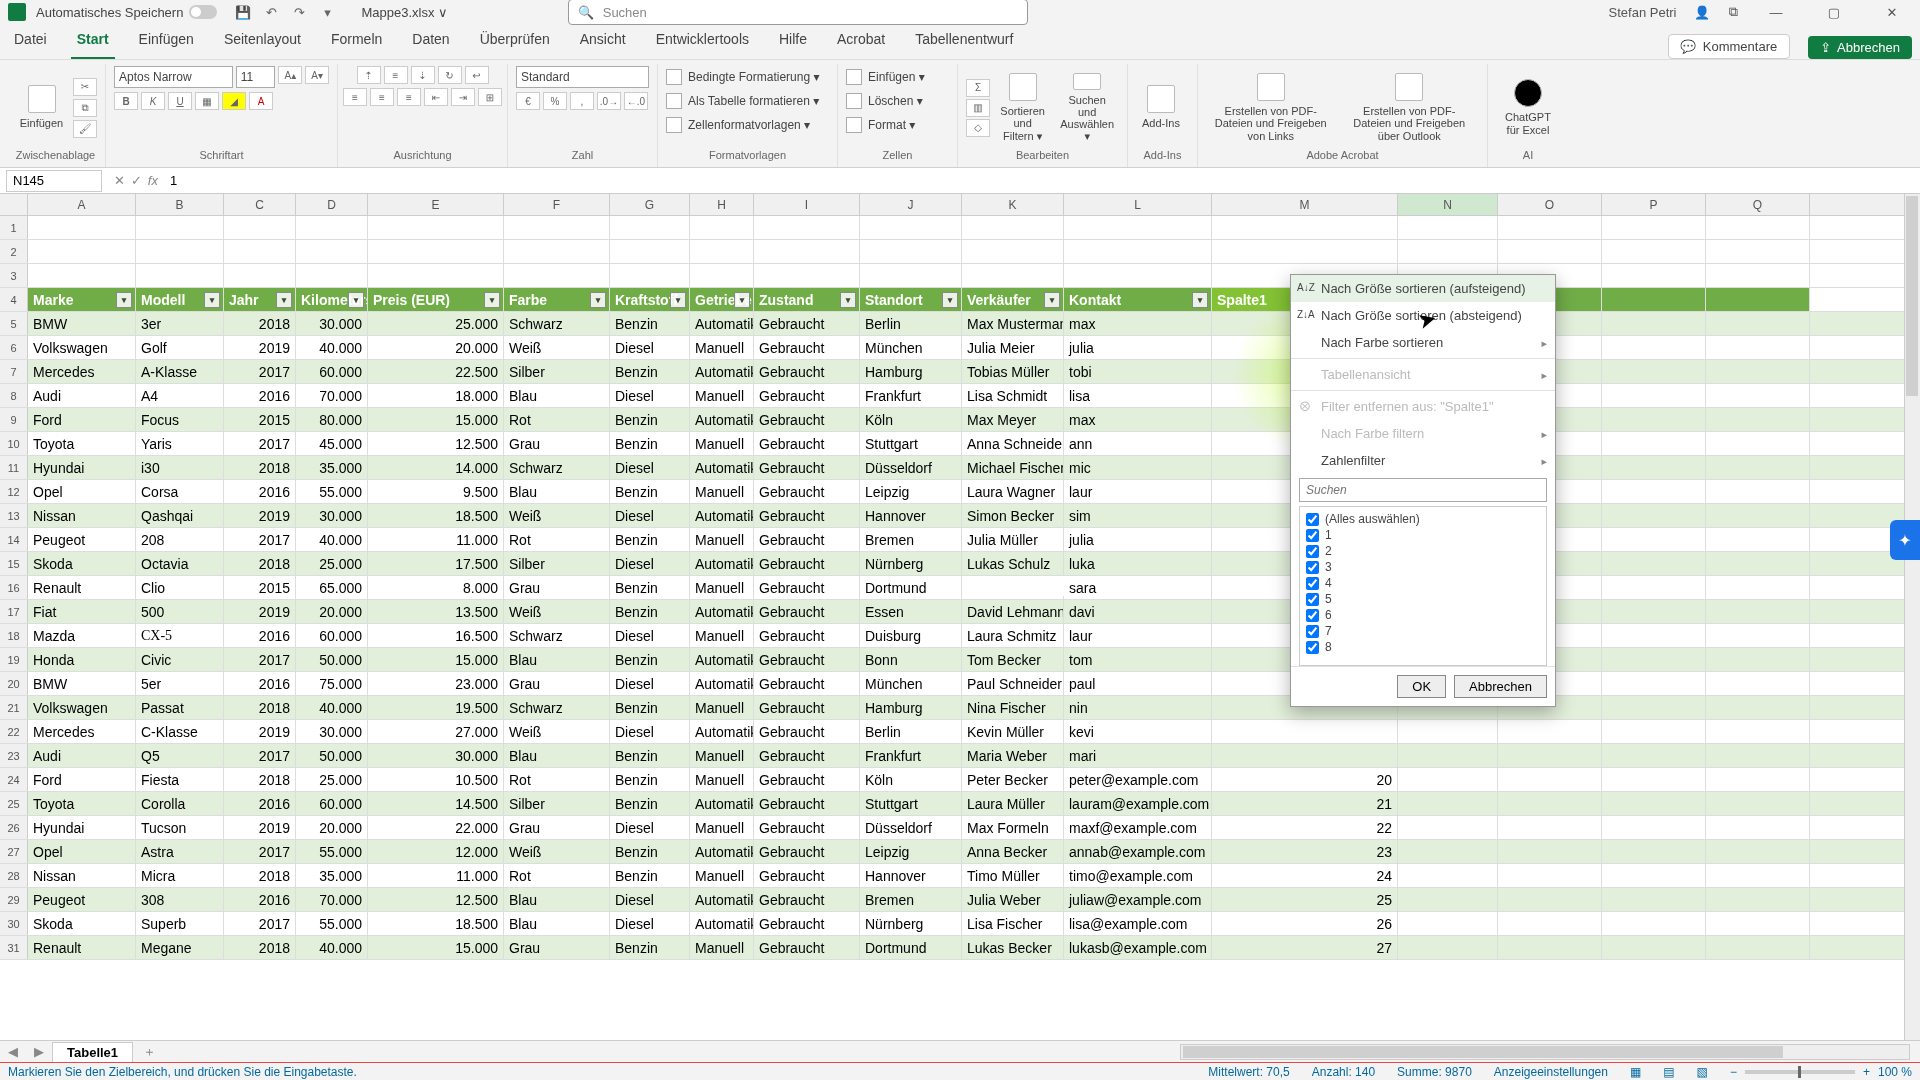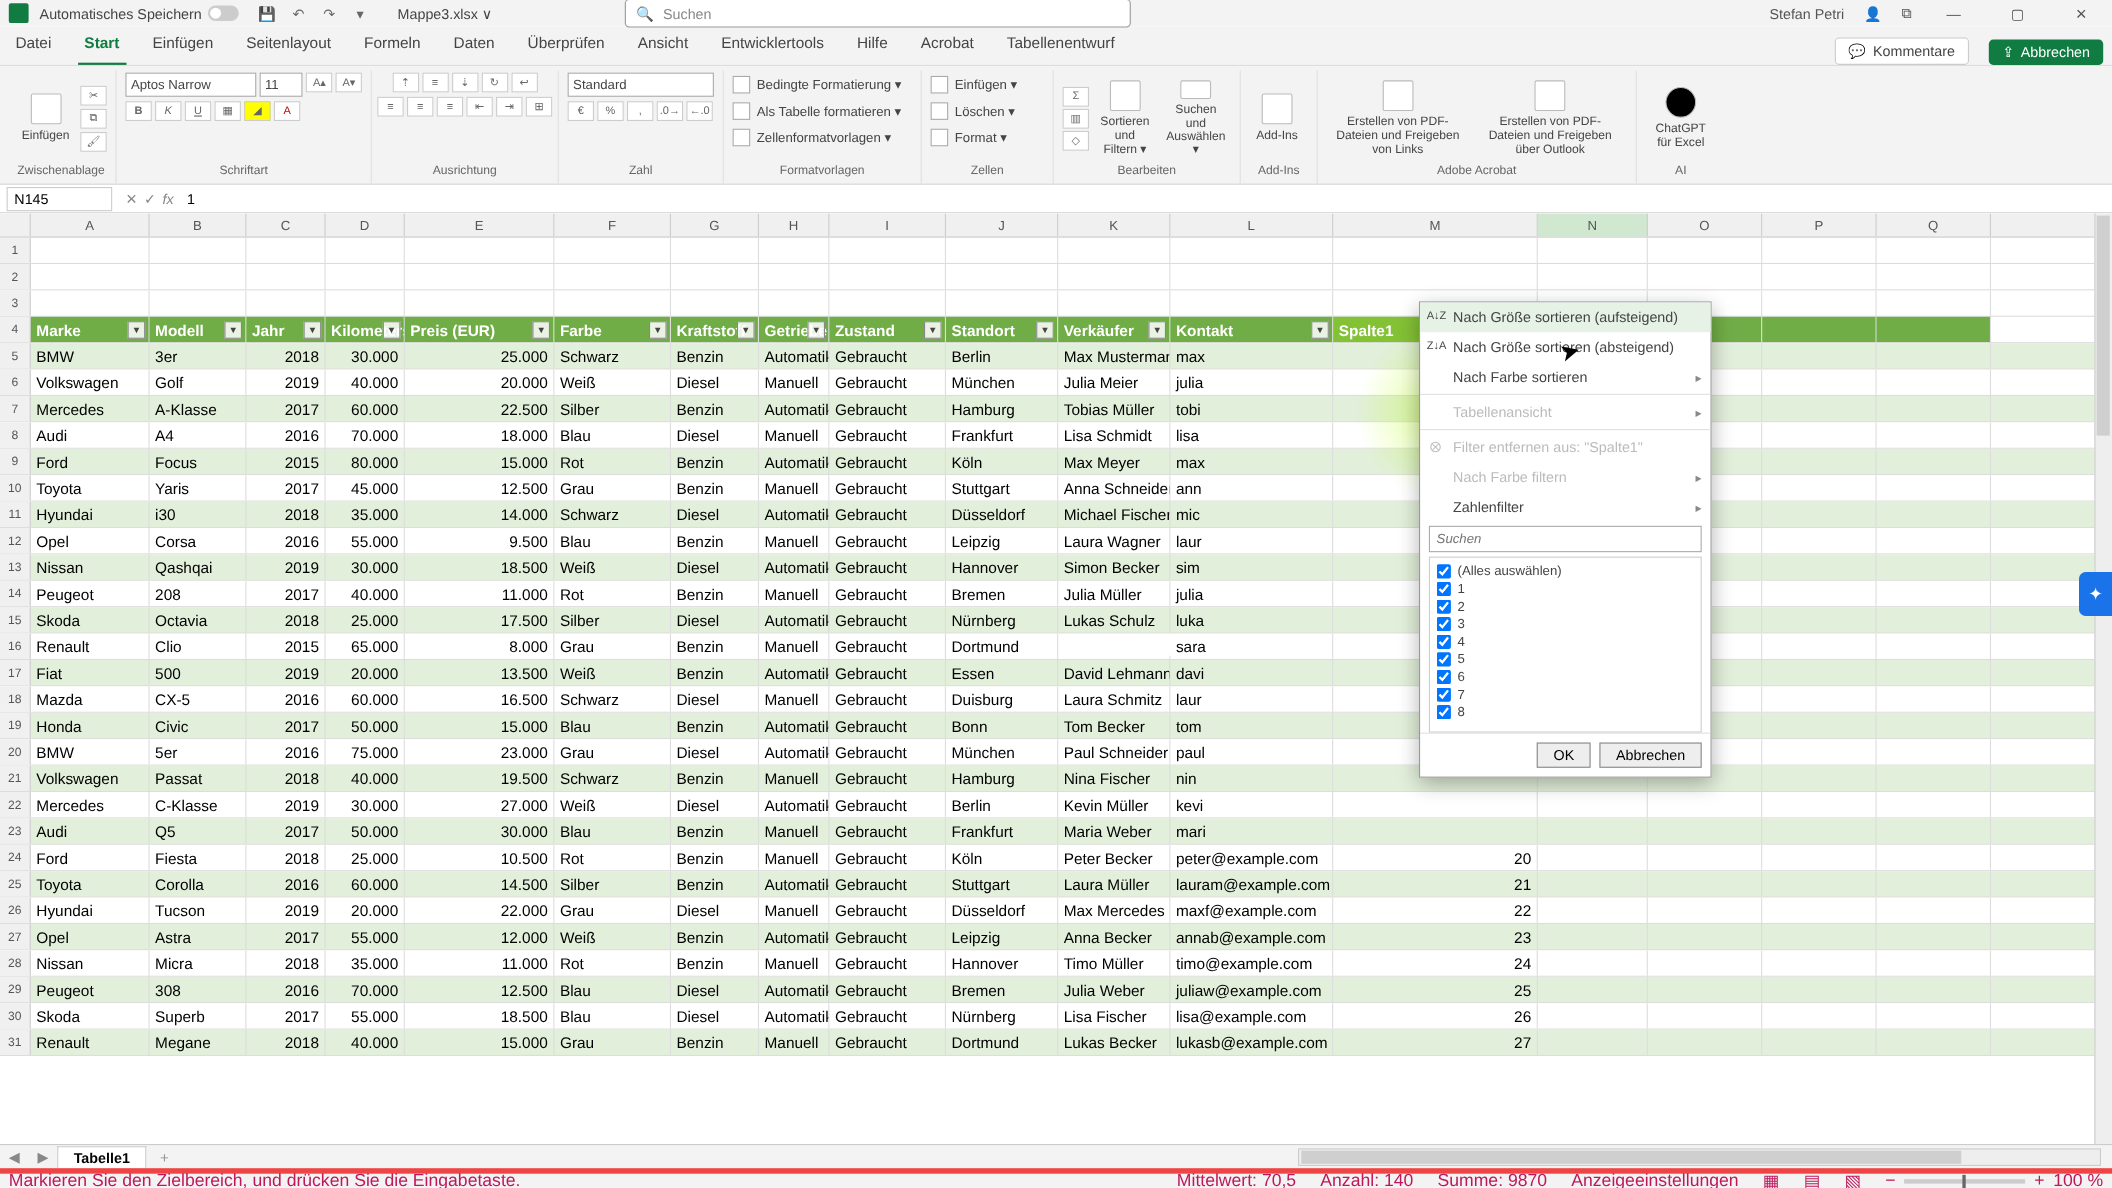--- a/index.html
+++ b/index.html
@@ -79,21 +79,21 @@
 .glow { position:absolute; left:1230px; top:300px; width:160px; height:150px; background: radial-gradient(circle, rgba(180,255,0,.4), transparent 70%); pointer-events:none; z-index:49; }
 .cursor { position:absolute; left:1418px; top:307px; z-index:60; font-size:22px; transform: rotate(-15deg); pointer-events:none; }
 
 
 .sheetbar { position:absolute; left:0; right:0; bottom:18px; height:22px; background:#f3f3f3; display:flex; align-items:center; font-size:13px; border-top:1px solid #ccc; }
 .sheet-nav { padding:0 8px; color:#888; }
 .sheet-tab { background:#fff; border:1px solid #ccc; border-bottom:none; padding:2px 14px; font-weight:600; }
 .sheet-add { padding:0 10px; color:#888; }
 .hscroll { position:absolute; right:10px; bottom:20px; width:730px; height:16px; background:#eee; border:1px solid #ccc; }
 .hscroll-thumb { position:absolute; left:2px; top:1px; height:12px; width:600px; background:#cfcfcf; }
-.statusbar { position:absolute; left:0; right:0; bottom:0; height:18px; background:#f3f3f3; border-top:5px solid #ef4444; font-size:16px; color:#be185d; display:flex; align-items:center; padding:0 8px; gap:22px; }
+.statusbar { position:absolute; left:0; right:0; bottom:0; height:18px; background:#f3f3f3; border-top:1px solid #ef4444; font-size:12px; color:#0369a1; display:flex; align-items:center; padding:0 8px; gap:22px; }
 .statusbar .spacer { flex:1; }
 .zoom { display:flex; align-items:center; gap:8px; }
 .zoom .bar { width:110px; height:4px; background:#ccc; position:relative; }
 .zoom .bar::after { content:""; position:absolute; left:48%; top:-4px; width:3px; height:12px; background:#666; }
 .vscroll { position:absolute; right:0; top:194px; bottom:40px; width:16px; background:#eee; border-left:1px solid #ccc; }
 .vscroll-thumb { position:absolute; left:1px; top:2px; width:12px; height:200px; background:#cfcfcf; }
 .float-help { position:absolute; right:0; top:520px; width:30px; height:40px; background:#1a73e8; border-radius: 6px 0 0 6px; z-index:70; display:flex; align-items:center; justify-content:center; color:#fff; }
 </style>
 </head>
 <body>
@@ -683,21 +683,21 @@
         <div class="cell" style="width: 148px;">davi</div>
         <div class="cell num" style="width: 186px;"></div>
         <div class="cell" style="width: 100px;"></div>
         <div class="cell" style="width: 104px;"></div>
         <div class="cell" style="width: 104px;"></div>
         <div class="cell" style="width: 104px;"></div>
       </div>
       <div class="row-line band1">
         <div class="rh">18</div>
         <div class="cell" style="width: 108px;">Mazda</div>
-        <div class="cell" style="width: 88px;">CX-5</div>
+        <div class="cell" style="width: 88px; font-family: Liberation Serif, serif;">CX-5</div>
         <div class="cell num" style="width: 72px;">2016</div>
         <div class="cell num" style="width: 72px;">60.000</div>
         <div class="cell num" style="width: 136px;">16.500</div>
         <div class="cell" style="width: 106px;">Schwarz</div>
         <div class="cell" style="width: 80px;">Diesel</div>
         <div class="cell" style="width: 64px;">Manuell</div>
         <div class="cell" style="width: 106px;">Gebraucht</div>
         <div class="cell" style="width: 102px;">Duisburg</div>
         <div class="cell" style="width: 102px;">Laura Schmitz</div>
         <div class="cell" style="width: 148px;">laur</div>
@@ -852,21 +852,21 @@
         <div class="cell" style="width: 108px;">Hyundai</div>
         <div class="cell" style="width: 88px;">Tucson</div>
         <div class="cell num" style="width: 72px;">2019</div>
         <div class="cell num" style="width: 72px;">20.000</div>
         <div class="cell num" style="width: 136px;">22.000</div>
         <div class="cell" style="width: 106px;">Grau</div>
         <div class="cell" style="width: 80px;">Diesel</div>
         <div class="cell" style="width: 64px;">Manuell</div>
         <div class="cell" style="width: 106px;">Gebraucht</div>
         <div class="cell" style="width: 102px;">Düsseldorf</div>
-        <div class="cell" style="width: 102px;">Max Mercedes</div>
+        <div class="cell" style="width: 102px;">Max Formeln</div>
         <div class="cell" style="width: 148px;">maxf@example.com</div>
         <div class="cell num" style="width: 186px;">22</div>
         <div class="cell" style="width: 100px;"></div>
         <div class="cell" style="width: 104px;"></div>
         <div class="cell" style="width: 104px;"></div>
         <div class="cell" style="width: 104px;"></div>
       </div>
       <div class="row-line band0">
         <div class="rh">27</div>
         <div class="cell" style="width: 108px;">Opel</div>

